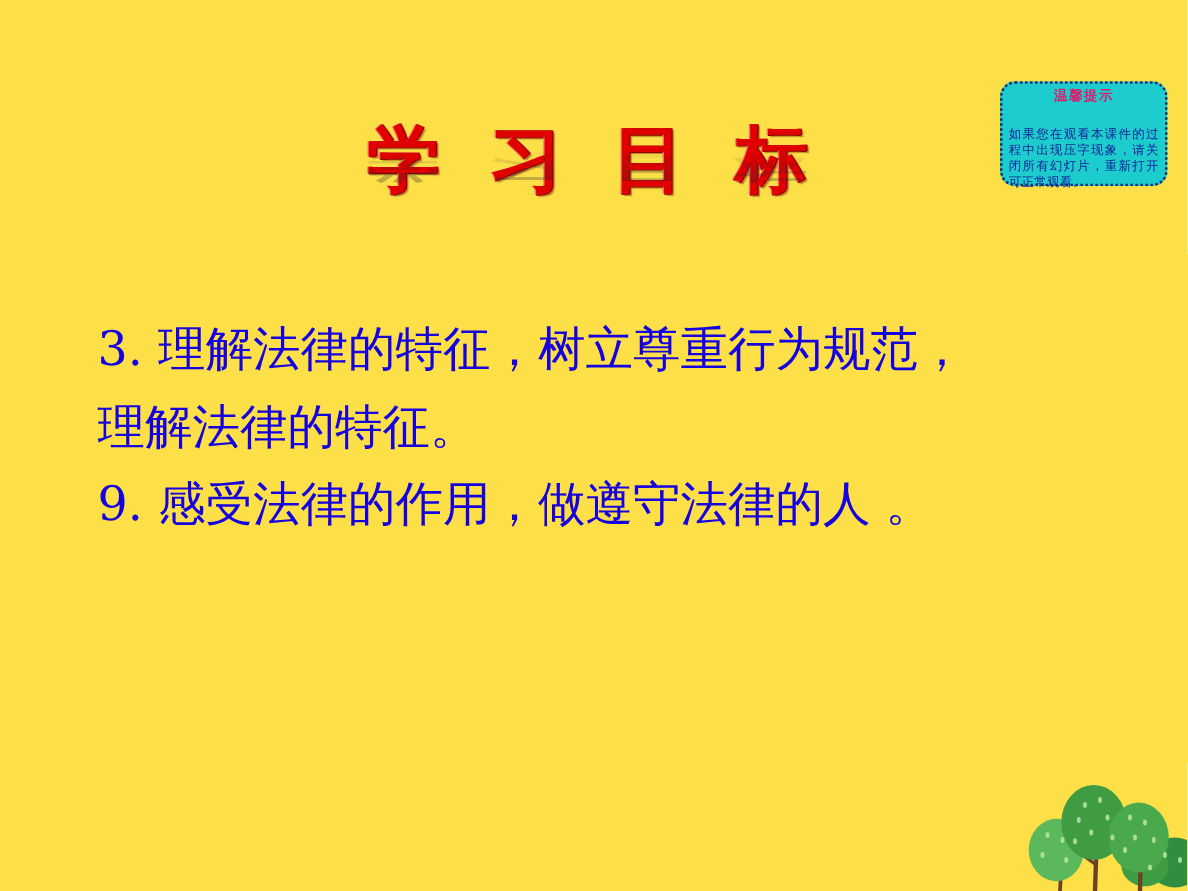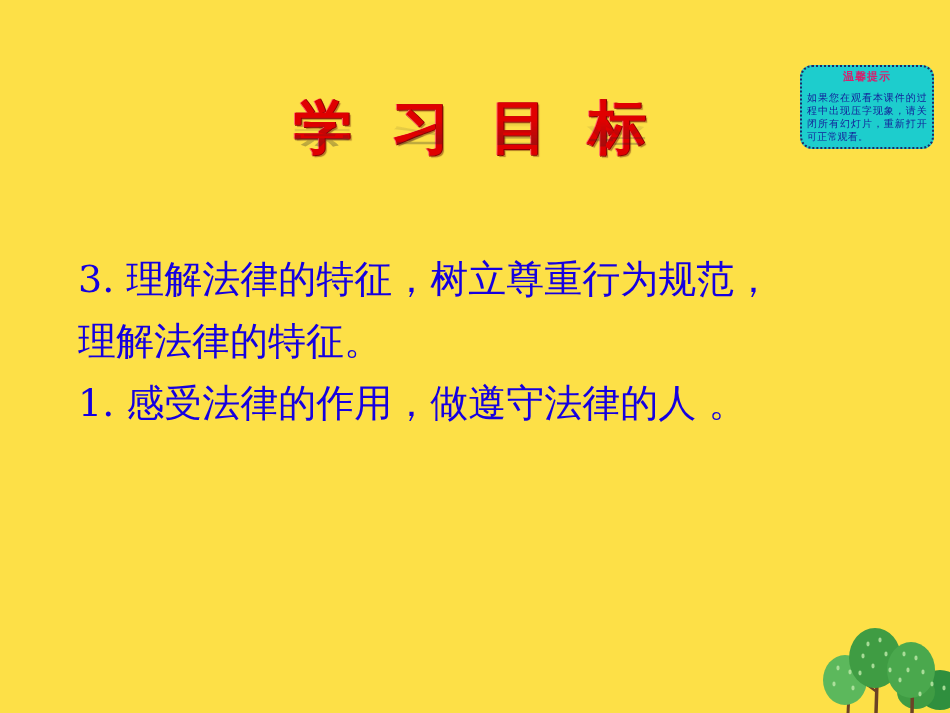--- a/index.html
+++ b/index.html
@@ -42,21 +42,21 @@
     letter-spacing: 1px;
     font-family: "DejaVu Serif", serif;
   }
   #tip-body {
     color: #13239a;
     font-size: 10px;
     line-height: 13px;
     text-align: justify;
     letter-spacing: 0.2px;
     font-family: "DejaVu Serif", serif;
-    margin-top: 8px;
+    margin-top: 18px;
   }
 
   
   #title-wrap {
     position: absolute;
     left: 0;
     top: 96px;
     width: 950px;
     text-align: center;
   }
@@ -127,21 +127,21 @@
   </div>
 
   <div id="title-wrap">
     <div id="title-main">学 习 目 标</div>
     <div id="title-reflection">学 习 目 标</div>
   </div>
 
   <div id="body-text">
     <div class="body-line">3. 理解法律的特征，树立尊重行为规范，</div>
     <div class="body-line">理解法律的特征。</div>
-    <div class="body-line">1. 感受法律的作用，做遵守法律的人 。</div>
+    <div class="body-line">9. 感受法律的作用，做遵守法律的人 。</div>
   </div>
 
   <div id="trees">
     <svg width="130" height="95" viewBox="0 0 130 95" xmlns="http://www.w3.org/2000/svg">
 
       <ellipse cx="120" cy="72" rx="22" ry="20" fill="#2f8f3e"></ellipse>
       <ellipse cx="96" cy="74" rx="19" ry="17" fill="#3f9c43"></ellipse>
 
       <g>
         <path d="M28 95 L30 58" stroke="#6b4226" stroke-width="3" fill="none"></path>

